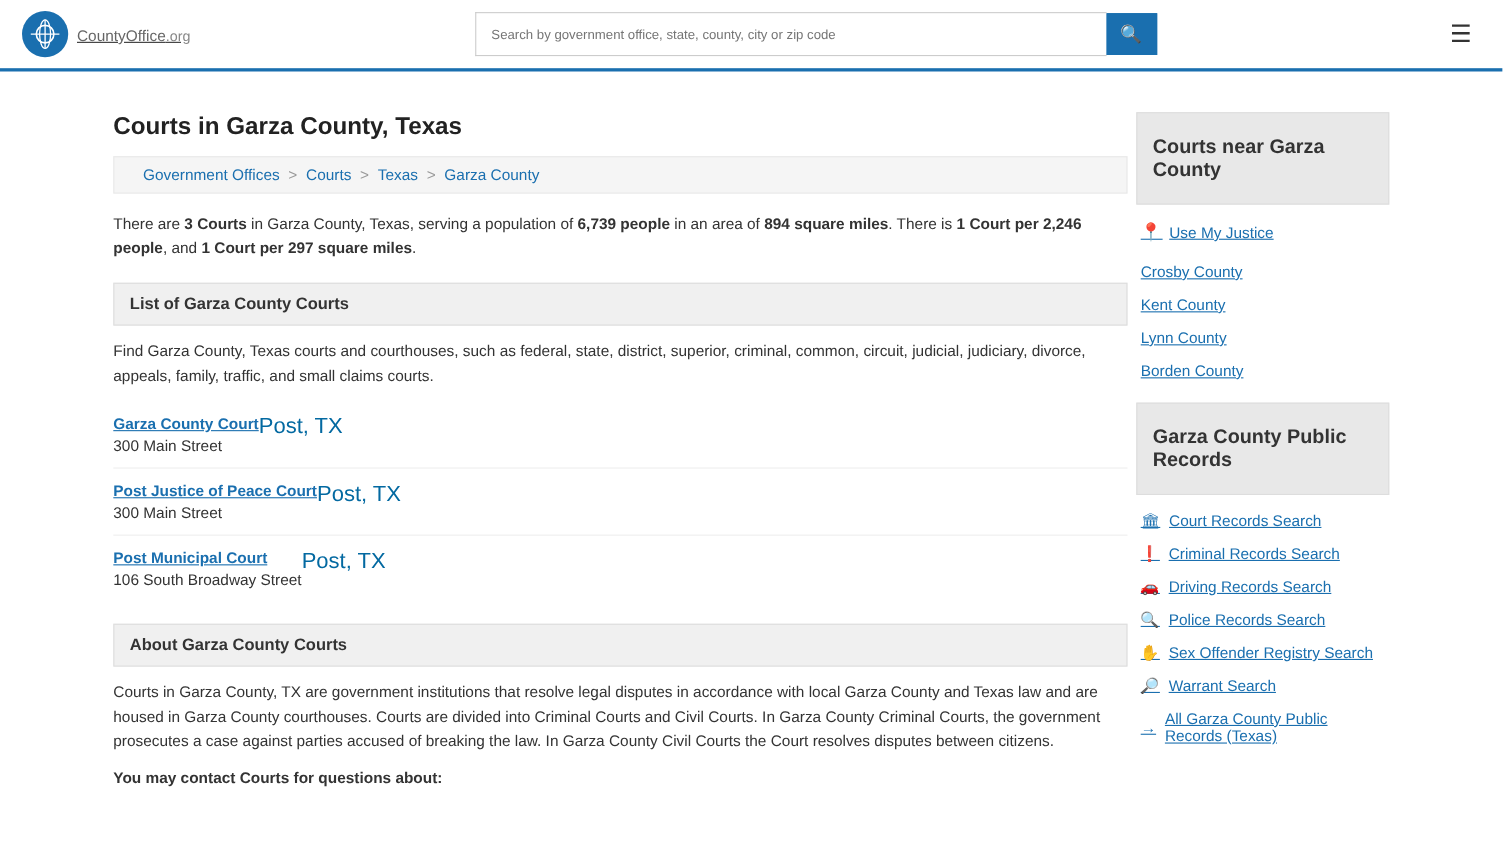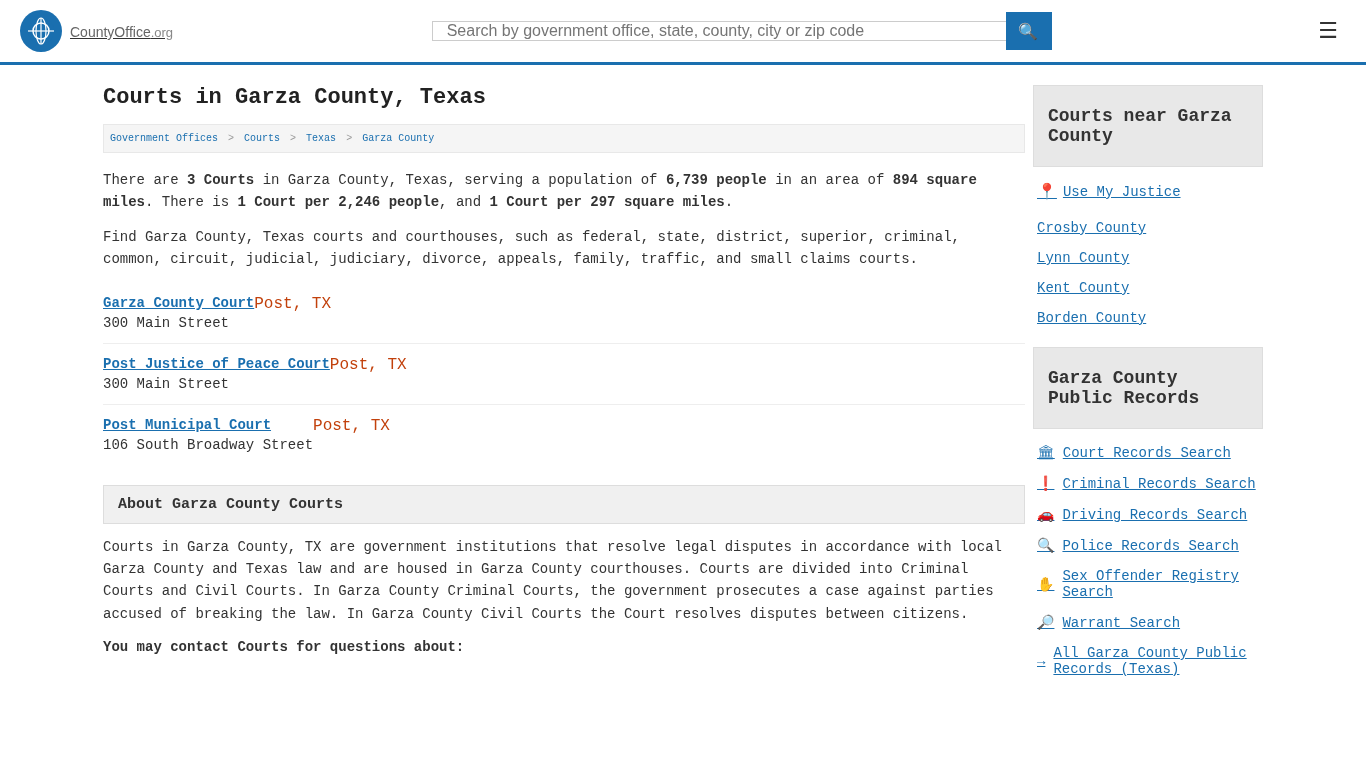--- a/index.html
+++ b/index.html
@@ -46,23 +46,23 @@
       align-items: center;
       flex: 1;
       max-width: 620px;
       margin: 0 30px;
     }
     .search-input {
       flex: 1;
       padding: 8px 14px;
       border: 1px solid #ccc;
       border-right: none;
-      font-size: 16px;
+      font-size: 12px;
       outline: none;
-      height: 20px;
+      height: 40px;
     }
     .search-btn {
       background: #1a6faf;
       border: 1px solid #1a6faf;
       color: white;
       padding: 0 12px;
       height: 38px;
       cursor: pointer;
       font-size: 16px;
     }
@@ -71,42 +71,41 @@
       border: none;
       cursor: pointer;
       font-size: 22px;
       color: #333;
       padding: 4px 8px;
     }
 
     
     .main-container {
       max-width: 1200px;
-      margin: 0 auto;
+      margin: 17px auto;
       padding: 20px;
       display: flex;
       gap: 8px;
-      font-family: Liberation Mono, monospace;
     }
     .content { flex: 1; }
     .sidebar { width: 230px; flex-shrink: 0; }
 
     
     .page-title {
       font-size: 22px;
       font-weight: bold;
       color: #222;
       margin-bottom: 14px;
     }
 
     
     .breadcrumb {
       background: #f5f5f5;
-      padding: 8px 6px;
-      font-size: 10px;
+      padding: 8px 26px;
+      font-size: 14px;
       color: #666;
       margin-bottom: 16px;
       border: 1px solid #e8e8e8;
     }
     .breadcrumb a { color: #1a6faf; text-decoration: none; }
     .breadcrumb span { color: #999; margin: 0 4px; }
 
     
     .info-text {
       font-size: 14px;
@@ -140,21 +139,21 @@
       text-decoration: underline;
       cursor: pointer;
       display: block;
       margin-bottom: 4px;
     }
     .court-row {
       display: flex;
       align-items: flex-start;
     }
     .court-address { color: #333; font-size: 14px; }
-    .court-city { color: #c2410c; font-size: 16px; }
+    .court-city { color: #0369a1; font-size: 20px; }
 
     
     .about-text {
       font-size: 14px;
       line-height: 1.6;
       color: #333;
       margin-bottom: 12px;
     }
     .contact-title {
       font-weight: bold;
@@ -239,20 +238,21 @@
       <a>Texas</a>
       <span> &gt; </span>
       <a>Garza County</a>
     </div>
 
     <p class="info-text">
       There are <b>3 Courts</b> in Garza County, Texas, serving a population of <b>6,739 people</b> in an area of <b>894 square miles</b>.
       There is <b>1 Court per 2,246 people</b>, and <b>1 Court per 297 square miles</b>.
     </p>
 
+    <div class="section-header">List of Garza County Courts</div>
 
     <p class="info-text">Find Garza County, Texas courts and courthouses, such as federal, state, district, superior, criminal, common, circuit, judicial, judiciary, divorce, appeals, family, traffic, and small claims courts.</p>
 
     <div>
 
       <div class="court-item">
         <div class="court-row">
           <div>
             <a class="court-name">Garza County Court</a>
             <span class="court-address">300 Main Street</span>
@@ -293,22 +293,22 @@
 
     <div class="sidebar-section-title">Courts near Garza County</div>
 
     <div class="use-location">
       <span style="color:#c0392b;font-size:16px;">📍</span>
       <span>Use My Justice</span>
     </div>
 
     <div class="sidebar-divider">
       <a class="sidebar-link">Crosby County</a>
+      <a class="sidebar-link">Kent County</a>
       <a class="sidebar-link">Lynn County</a>
-      <a class="sidebar-link">Kent County</a>
       <a class="sidebar-link">Borden County</a>
     </div>
 
     <div class="sidebar-section-title">Garza County Public Records</div>
 
     <div id="public-records-container">
         <a class="sidebar-link" style="cursor: pointer;">
           <span class="sidebar-icon">🏛</span>
           <span>Court Records Search</span>
         </a>

